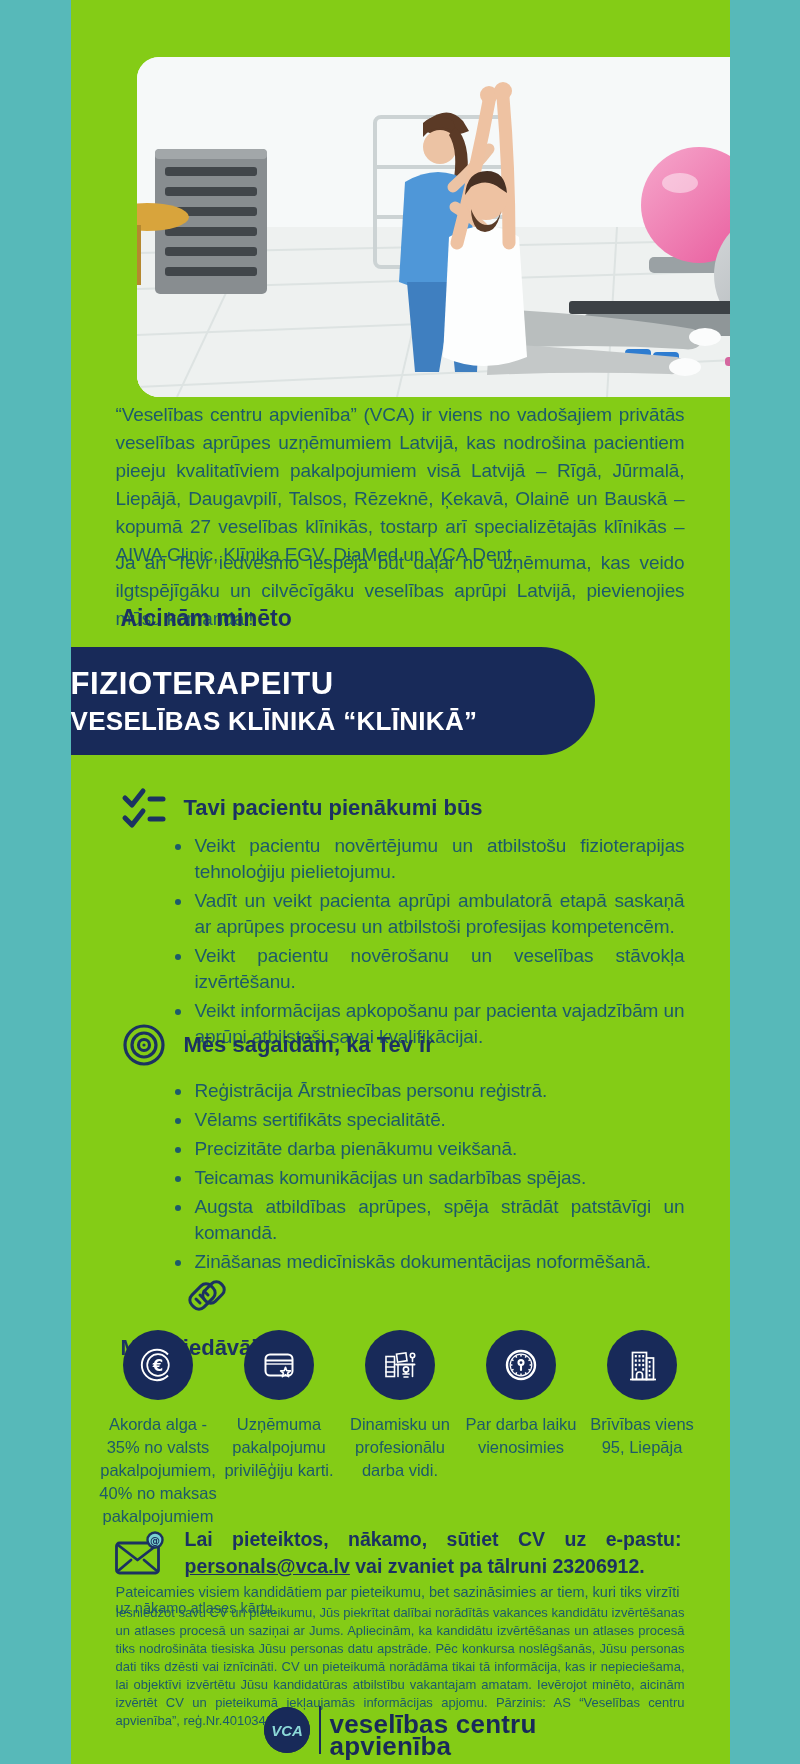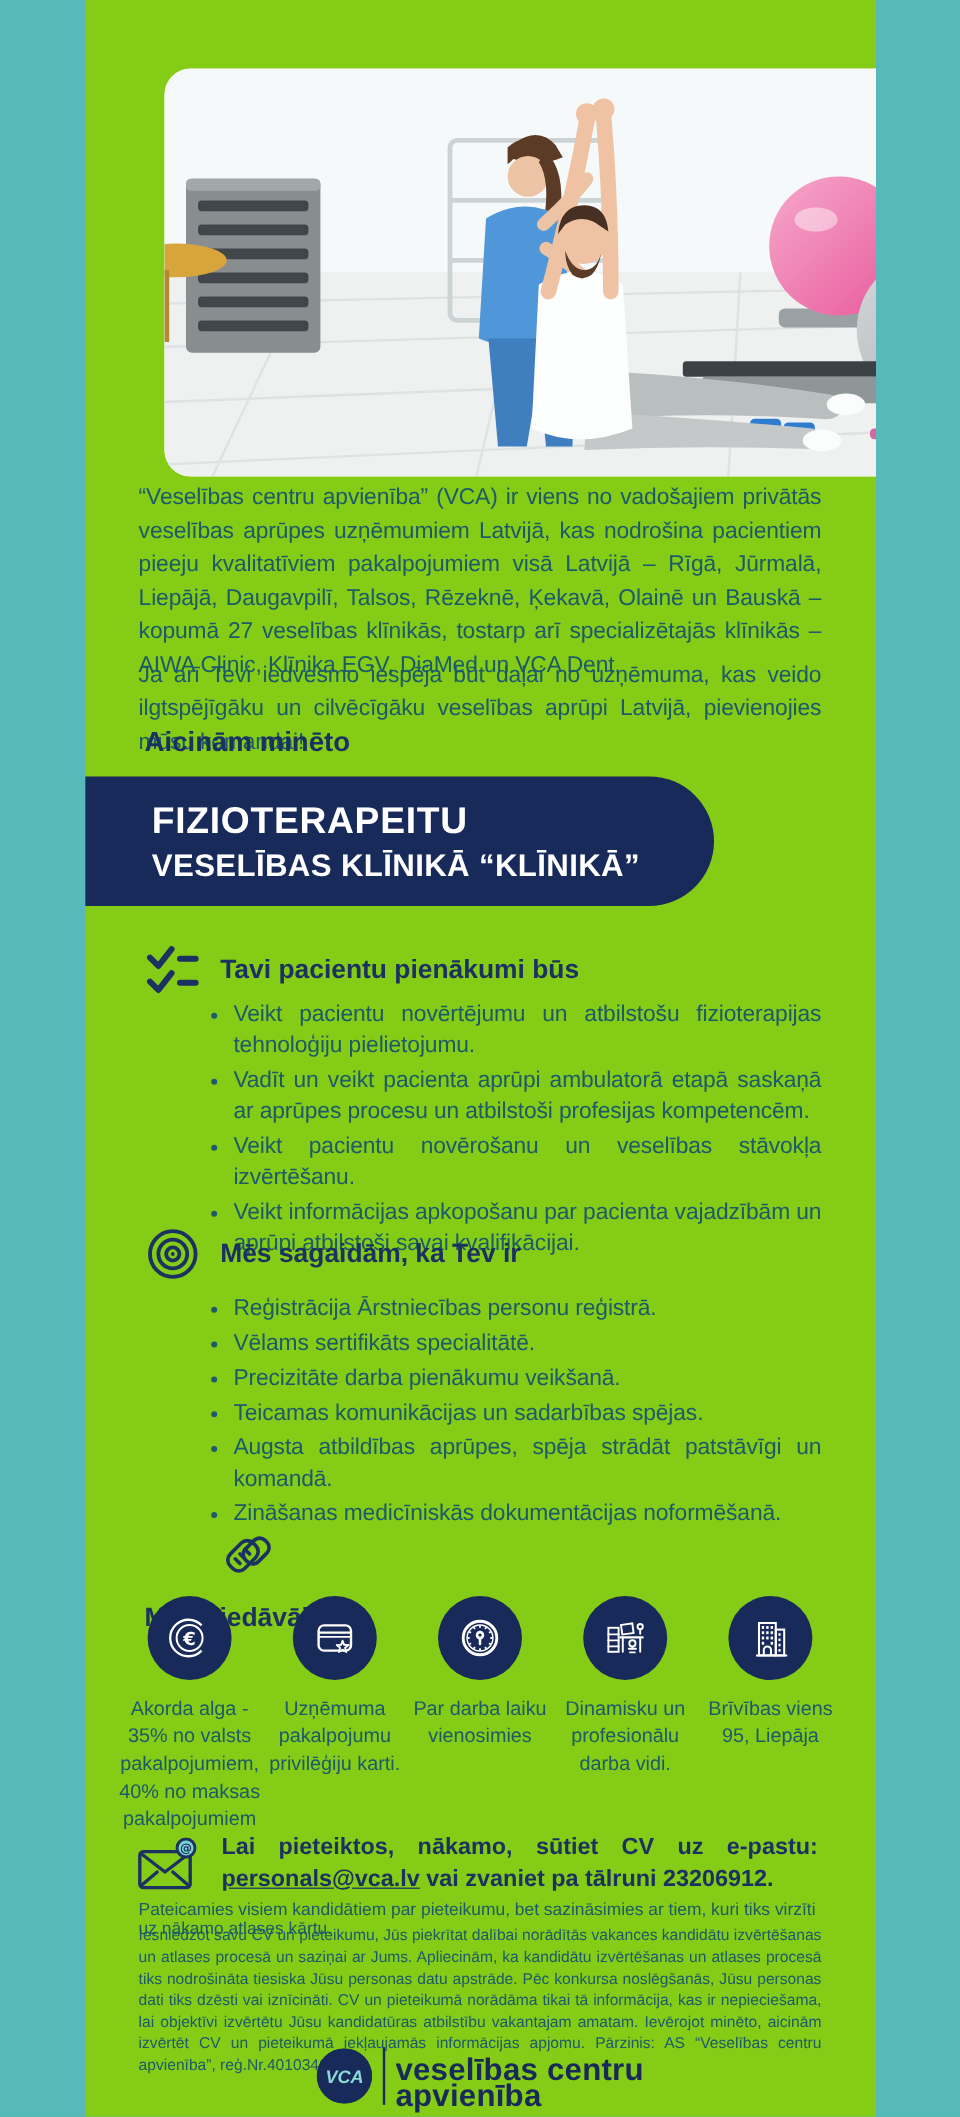--- a/index.html
+++ b/index.html
@@ -10,21 +10,21 @@
          overflow:hidden;background:#f5f8f8;}
   
   .copy{position:absolute;left:45px;right:45px;color:#1d5a6a;font-size:19px;line-height:28px;
         text-align:justify;letter-spacing:-0.1px;margin:0;}
   .copy1{top:401px;}
   .copy2{top:549px;}
   .invite{position:absolute;left:50px;top:605px;margin:0;color:#1b3261;font-size:23px;font-weight:bold;}
   
   .banner{position:absolute;left:0;top:647px;width:524px;height:108px;background:#182a59;
           border-radius:0 54px 54px 0;display:flex;flex-direction:column;justify-content:center;
-          padding-left:56px;box-sizing:border-box;gap:9px;}
+          box-sizing:border-box;gap:9px;}
   .banner .t1{color:#fff;font-size:31px;font-weight:bold;letter-spacing:0.6px;line-height:1;}
   .banner .t2{color:#fff;font-size:26px;font-weight:bold;letter-spacing:0.3px;line-height:1;}
   
   .sect{position:absolute;left:50px;display:flex;align-items:center;gap:17px;}
   .sect .sicon{flex:0 0 auto;display:flex;align-items:center;justify-content:center;}
   .sect h2{margin:0;color:#1b3261;font-size:22px;font-weight:bold;}
   .sect-duties{top:786px;}
   .sect-expect{top:1022px;}
   .sect-offer{top:1272px;flex-direction:column;}
   
@@ -229,49 +229,49 @@
           <line x1="5.5" y1="14.5" x2="32.5" y2="14.5" stroke-width="2"></line>
           <line x1="5.5" y1="18" x2="32.5" y2="18" stroke-width="1.4"></line>
           <polygon points="25.5,21.3 26.8,24.7 30.5,24.9 27.6,27.2 28.6,30.7 25.5,28.7 22.4,30.7 23.4,27.2 20.6,24.9 24.2,24.7" fill="#182a59" stroke="#ffffff" stroke-width="1.6" stroke-linejoin="round"></polygon>
         </svg>
       </div>
       <div class="bcap">Uzņēmuma pakalpojumu privilēģiju karti.</div>
     </div>
 
     <div class="bcol">
       <div class="bcirc">
-        <svg width="38" height="38" viewBox="0 0 38 38" fill="none" stroke="#ffffff">
-          <circle cx="19" cy="19" r="14" stroke-width="2.4"></circle>
-          <circle cx="19" cy="19" r="10.8" stroke-width="1.2"></circle>
-          <path stroke-width="1.5" d="M27.6 19 L29.4 19 M26.45 23.3 L28 24.2 M23.3 26.45 L24.2 28 M19 27.6 L19 29.4 M14.7 26.45 L13.8 28 M11.55 23.3 L10 24.2 M10.4 19 L8.6 19 M11.55 14.7 L10 13.8 M14.7 11.55 L13.8 10 M19 10.4 L19 8.6 M23.3 11.55 L24.2 10 M26.45 14.7 L28 13.8"></path>
-          <circle cx="19" cy="16.6" r="2.5" stroke-width="2.1"></circle>
-          <line x1="19" y1="19.1" x2="19" y2="24" stroke-width="2.1" stroke-linecap="round"></line>
-        </svg>
-      </div>
-      <div class="bcap">Par darba laiku vienosimies</div>
-    </div>
-
-    <div class="bcol">
-      <div class="bcirc">
         <svg width="38" height="38" viewBox="0 0 38 38" fill="none" stroke="#ffffff" stroke-width="1.6" stroke-linecap="round">
           <rect x="5" y="10.5" width="8.5" height="20"></rect>
           <line x1="5" y1="16" x2="13.5" y2="16"></line>
           <line x1="5" y1="21" x2="13.5" y2="21"></line>
           <line x1="5" y1="26" x2="13.5" y2="26"></line>
           <rect x="16" y="7.5" width="9.5" height="8" transform="rotate(-8 20.7 11.5)"></rect>
           <circle cx="31.5" cy="9.5" r="2.2"></circle>
           <line x1="31.5" y1="11.7" x2="31.5" y2="15.5"></line>
           <line x1="15" y1="18.5" x2="33.5" y2="18.5" stroke-width="1.9"></line>
           <line x1="17" y1="18.5" x2="17" y2="30.5"></line>
           <line x1="31.5" y1="18.5" x2="31.5" y2="30.5"></line>
           <circle cx="25" cy="23.5" r="2.6"></circle>
           <path d="M22 28 h6 M25 26.2 V28 M23 31 h4"></path>
         </svg>
       </div>
       <div class="bcap">Dinamisku un profesionālu darba vidi.</div>
+    </div>
+
+    <div class="bcol">
+      <div class="bcirc">
+        <svg width="38" height="38" viewBox="0 0 38 38" fill="none" stroke="#ffffff">
+          <circle cx="19" cy="19" r="14" stroke-width="2.4"></circle>
+          <circle cx="19" cy="19" r="10.8" stroke-width="1.2"></circle>
+          <path stroke-width="1.5" d="M27.6 19 L29.4 19 M26.45 23.3 L28 24.2 M23.3 26.45 L24.2 28 M19 27.6 L19 29.4 M14.7 26.45 L13.8 28 M11.55 23.3 L10 24.2 M10.4 19 L8.6 19 M11.55 14.7 L10 13.8 M14.7 11.55 L13.8 10 M19 10.4 L19 8.6 M23.3 11.55 L24.2 10 M26.45 14.7 L28 13.8"></path>
+          <circle cx="19" cy="16.6" r="2.5" stroke-width="2.1"></circle>
+          <line x1="19" y1="19.1" x2="19" y2="24" stroke-width="2.1" stroke-linecap="round"></line>
+        </svg>
+      </div>
+      <div class="bcap">Par darba laiku vienosimies</div>
     </div>
 
     <div class="bcol">
       <div class="bcirc">
         <svg width="38" height="38" viewBox="0 0 38 38" fill="none" stroke="#ffffff" stroke-width="1.7">
           <rect x="9.5" y="6.5" width="14" height="27"></rect>
           <rect x="23.5" y="12" width="7" height="21.5"></rect>
           <line x1="7" y1="33.5" x2="33" y2="33.5"></line>
           <g fill="#ffffff" stroke="none">
             <rect x="11.8" y="9" width="2" height="2.4"></rect>

